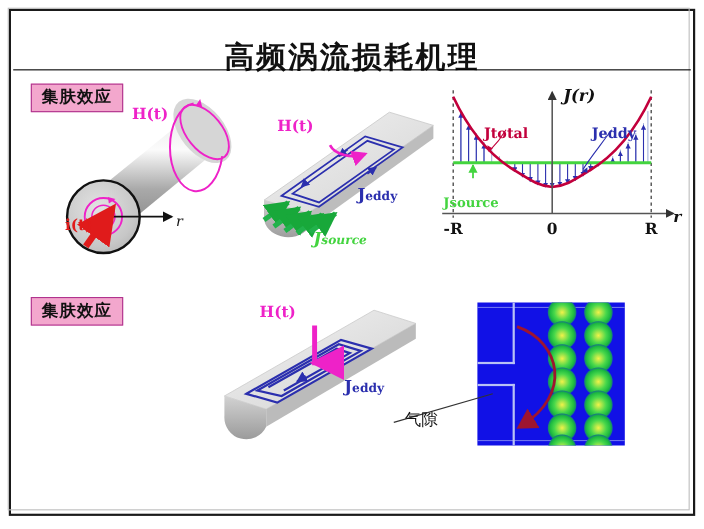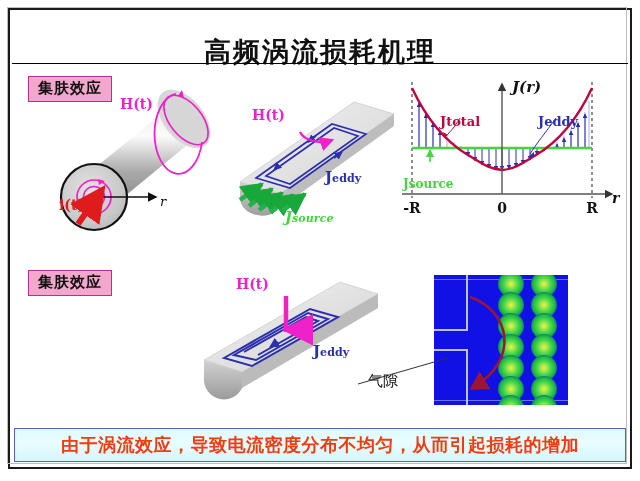--- a/index.html
+++ b/index.html
@@ -325,16 +325,13 @@
       </defs>
       <path d="M36,22 C76,36 86,84 40,112" fill="none" stroke="#9e1530" stroke-width="2.6" marker-end="url(#mDarkRed)"></path>
     </svg>
   </div>
 
   <svg class="svg-box" style="left:352px;top:352px;" width="110" height="40" viewBox="0 0 110 40">
     <line x1="6" y1="32" x2="96" y2="6" stroke="#333" stroke-width="1"></line>
   </svg>
   <span id="gap-label">气隙</span>
 
-  <div id="banner">
-    <span id="banner-text">由于涡流效应，导致电流密度分布不均匀，从而引起损耗的增加</span>
-  </div>
 </div>
 
 </body></html>

